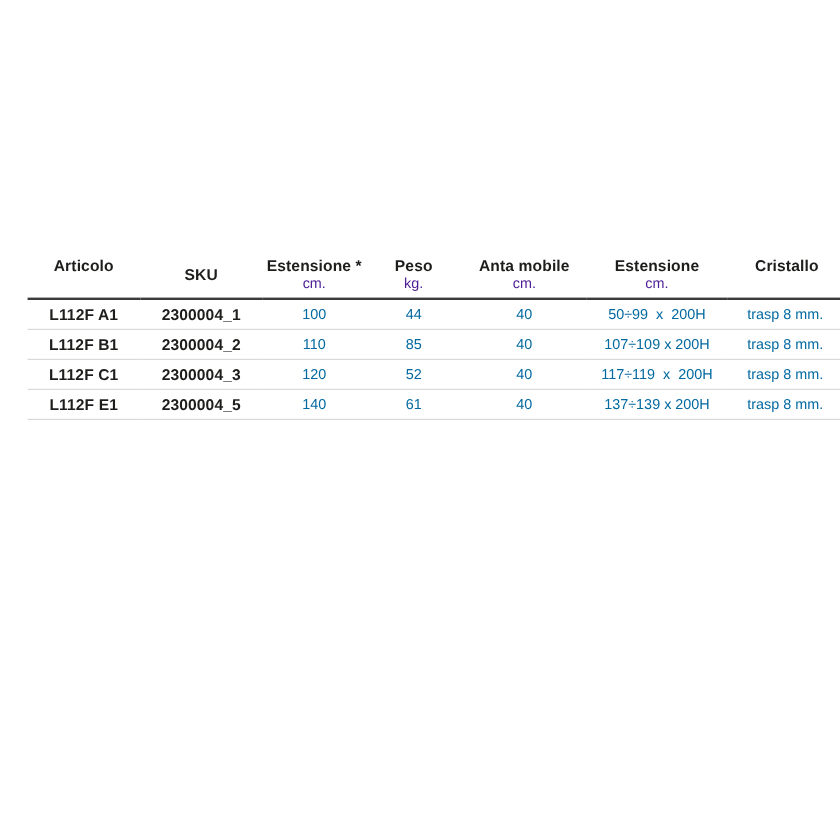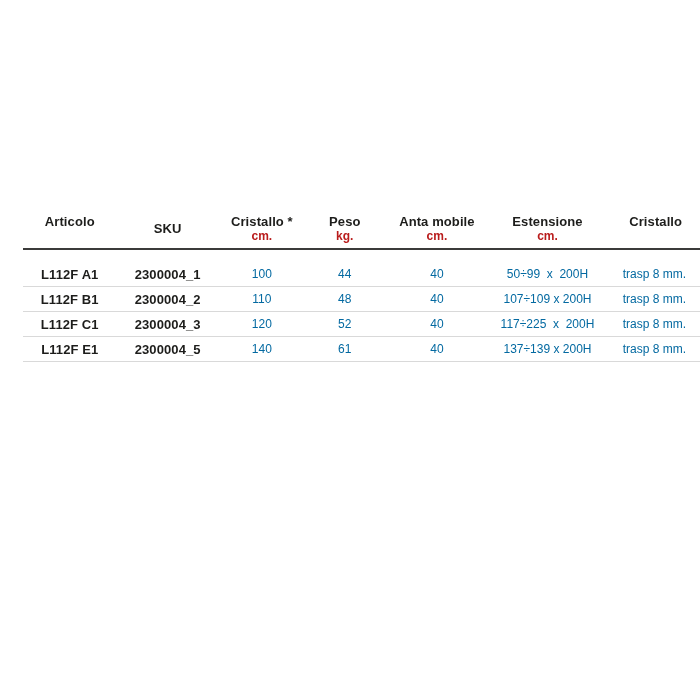--- a/index.html
+++ b/index.html
@@ -31,43 +31,42 @@
   }
   .h-label {
     font-size: 13px;
     font-weight: 700;
     color: #1d1d1b;
     line-height: 15px;
     letter-spacing: 0.1px;
   }
   .h-unit {
     font-size: 12px;
-    font-weight: 700;
-    color: #b91c1c;
+    font-weight: 400;
+    color: #4c1d95;
     line-height: 14px;
   }
   th.offset-down .h-label {
     padding-top: 7px;
   }
   tbody td {
     height: 24px;
     text-align: center;
     vertical-align: middle;
     border-bottom: 1px solid #d9d9d9;
     font-size: 12px;
     font-weight: 400;
     color: #0369a1;
     padding: 0;
     white-space: pre;
   }
   tbody td:last-child {
     border-right: 5px solid #0f172a;
   }
   tbody tr:first-child td {
-    padding-top: 12px;
   }
   tbody td.strong {
     font-size: 13px;
     font-weight: 700;
     color: #1d1d1b;
     letter-spacing: 0.1px;
   }
 </style>
 </head>
 <body>
@@ -87,21 +86,21 @@
       <tr>
         <th>
           <div class="h-label">Articolo</div>
           <div class="h-unit"></div>
         </th>
         <th class="offset-down">
           <div class="h-label">SKU</div>
           <div class="h-unit"></div>
         </th>
         <th>
-          <div class="h-label">Cristallo *</div>
+          <div class="h-label">Estensione *</div>
           <div class="h-unit">cm.</div>
         </th>
         <th>
           <div class="h-label">Peso</div>
           <div class="h-unit">kg.</div>
         </th>
         <th>
           <div class="h-label">Anta mobile</div>
           <div class="h-unit">cm.</div>
         </th>
@@ -122,32 +121,32 @@
         <td>100</td>
         <td>44</td>
         <td>40</td>
         <td>50÷99  x  200H</td>
         <td>trasp 8 mm.</td>
       </tr>
       <tr>
         <td class="strong">L112F B1</td>
         <td class="strong">2300004_2</td>
         <td>110</td>
-        <td>48</td>
+        <td>85</td>
         <td>40</td>
         <td>107÷109 x 200H</td>
         <td>trasp 8 mm.</td>
       </tr>
       <tr>
         <td class="strong">L112F C1</td>
         <td class="strong">2300004_3</td>
         <td>120</td>
         <td>52</td>
         <td>40</td>
-        <td>117÷225  x  200H</td>
+        <td>117÷119  x  200H</td>
         <td>trasp 8 mm.</td>
       </tr>
       <tr>
         <td class="strong">L112F E1</td>
         <td class="strong">2300004_5</td>
         <td>140</td>
         <td>61</td>
         <td>40</td>
         <td>137÷139 x 200H</td>
         <td>trasp 8 mm.</td>

